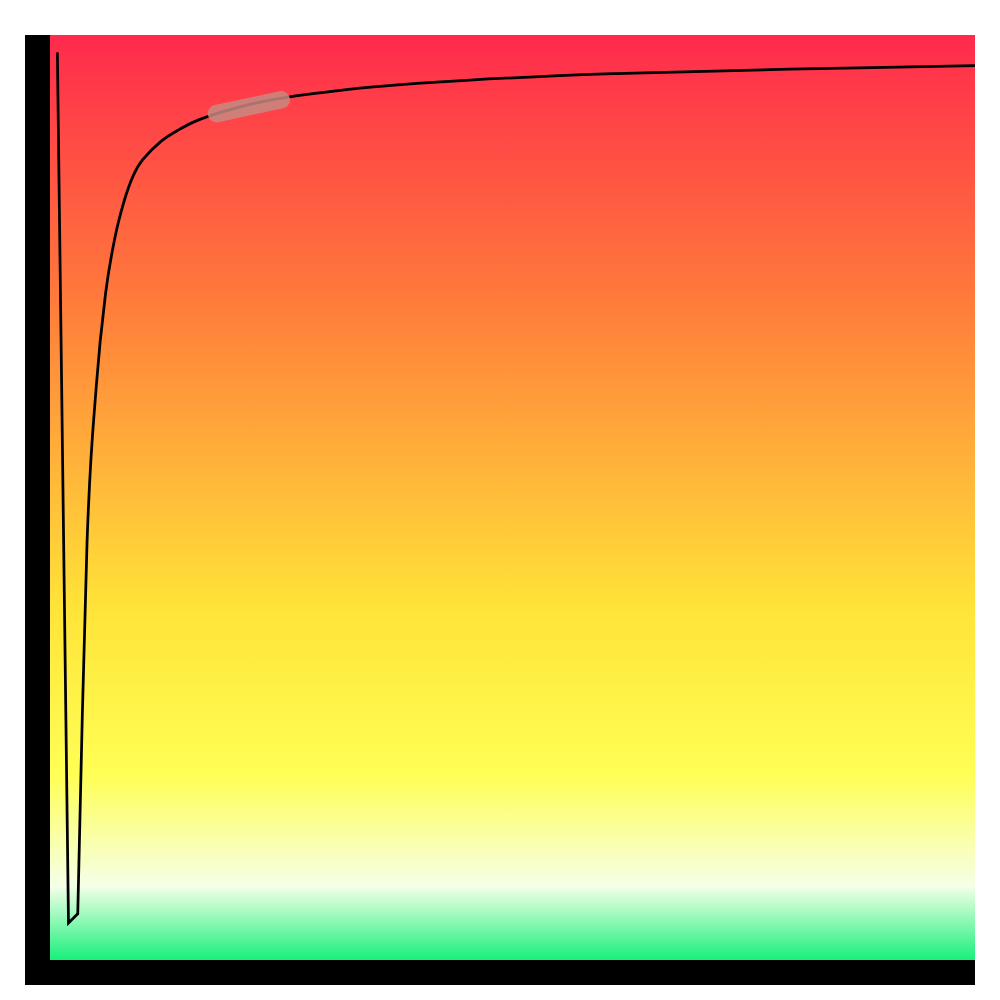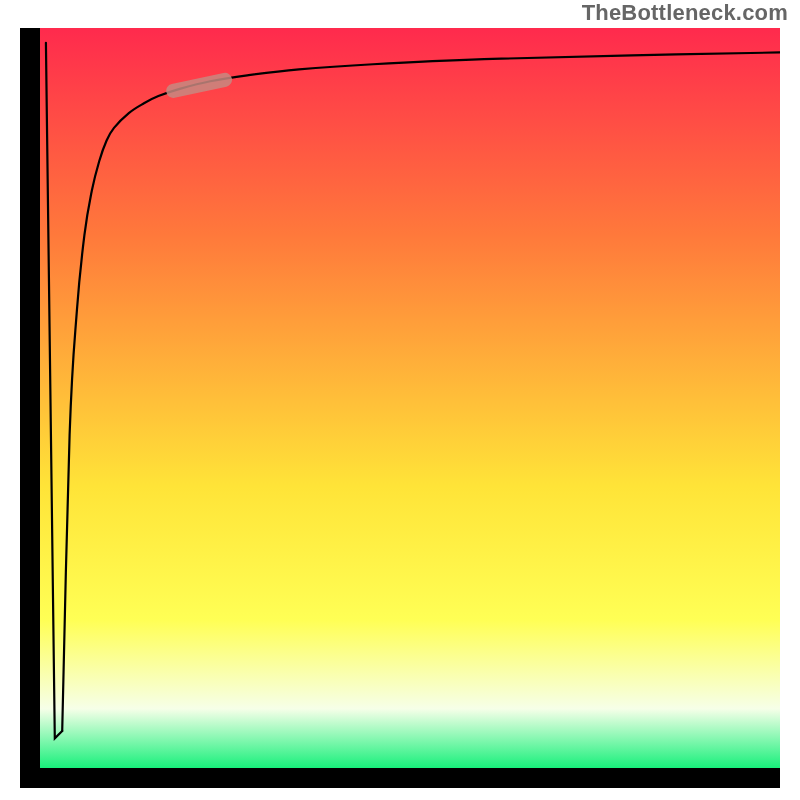--- a/index.html
+++ b/index.html
@@ -31,21 +31,20 @@
     top: 28px;
     width: 760px;
     height: 760px;
   }
   svg { display: block; }
 </style>
 </head>
 <body>
 
 <div class="container">
-  <div class="attribution">TheBottleneck.com</div>
   <div class="plot-wrap">
     <svg id="chart-svg" width="760" height="760" viewBox="0 0 760 760">
         <defs>
           <linearGradient id="bg-grad" x1="0" y1="0" x2="0" y2="1">
             <stop offset="0.0%" stop-color="#ff2a4d"></stop>
             <stop offset="28.0%" stop-color="#ff793b"></stop>
             <stop offset="62.0%" stop-color="#ffe438"></stop>
             <stop offset="80.0%" stop-color="#ffff55"></stop>
             <stop offset="92.0%" stop-color="#f6ffe8"></stop>
             <stop offset="100.0%" stop-color="#18f07b"></stop>

